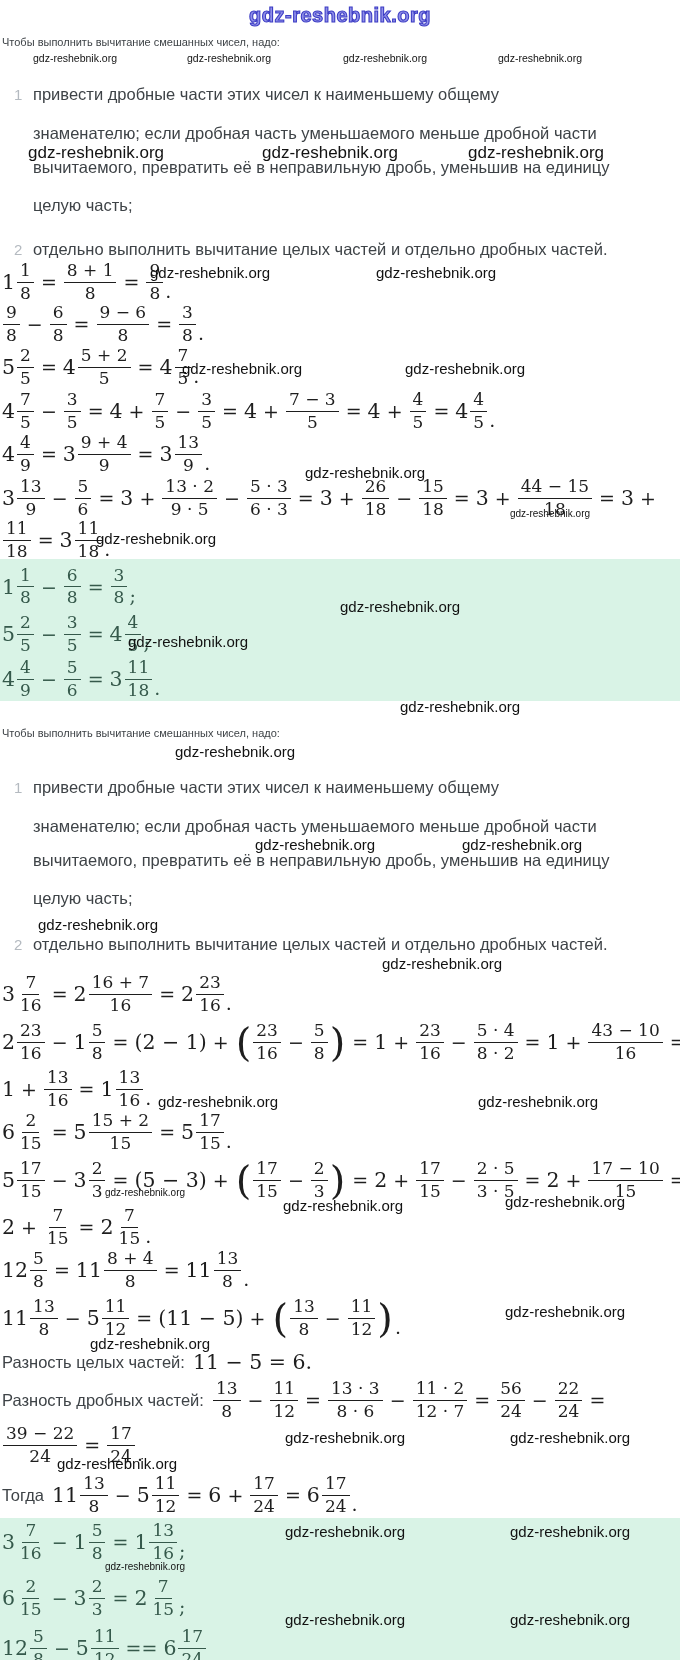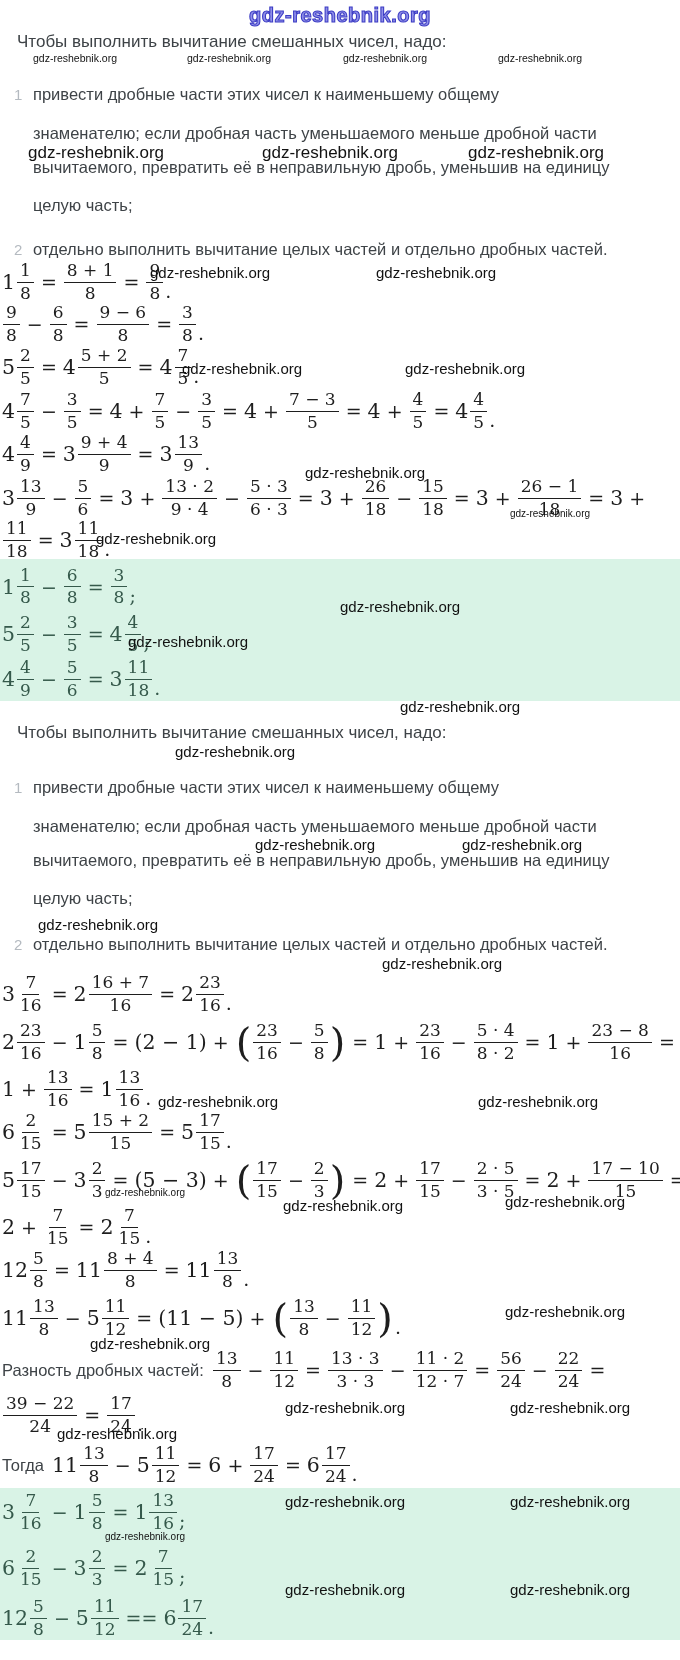--- a/index.html
+++ b/index.html
@@ -1,20 +1,20 @@
 <!DOCTYPE html>
 <html><head>
 <meta charset="utf-8">
 <style>
   html,body{margin:0;padding:0;background:#ffffff;}
   #root{position:relative;width:680px;height:1660px;overflow:hidden;background:#ffffff;
         font-family:"Liberation Sans",sans-serif;}
   .logo{text-align:center;font-size:20px;font-weight:bold;letter-spacing:.5px;
         color:#8f8fe8;-webkit-text-stroke:1.1px #3c3cc4;}
-  .tline{font-size:17px;color:#3e4347;padding-left:17px;line-height:22px;}
+  .tline{font-size:11px;color:#3e4347;padding-left:2px;line-height:22px;}
   .lrow{display:flex;padding-left:14px;line-height:22px;}
   .lnum{width:19px;flex:none;color:#b4bac0;font-size:15px;padding-top:1px;}
   .ltext{font-size:16.5px;color:#3e4347;}
   .lcont{padding-left:33px;font-size:16.5px;color:#3e4347;line-height:22px;}
   .wmrow{position:relative;}
   .wm{position:absolute;white-space:nowrap;color:#121212;font-weight:normal;
       font-family:"Liberation Sans",sans-serif;line-height:1.05;}
   .wm-xs{font-size:10px;}
   .wm-sm{font-size:10.5px;}
   .wm-md{font-size:15px;}
@@ -222,21 +222,21 @@
       <span class="op">−</span>
       <span class="frac">
         <span class="fn">5</span>
         <span class="fd">6</span>
       </span>
       <span class="op">=</span>
       <span class="whole">3</span>
       <span class="op">+</span>
       <span class="frac">
         <span class="fn">13 · 2</span>
-        <span class="fd">9 · 4</span>
+        <span class="fd">9 · 5</span>
       </span>
       <span class="op">−</span>
       <span class="frac">
         <span class="fn">5 · 3</span>
         <span class="fd">6 · 3</span>
       </span>
       <span class="op">=</span>
       <span class="whole">3</span>
       <span class="op">+</span>
       <span class="frac">
@@ -245,21 +245,21 @@
       </span>
       <span class="op">−</span>
       <span class="frac">
         <span class="fn">15</span>
         <span class="fd">18</span>
       </span>
       <span class="op">=</span>
       <span class="whole">3</span>
       <span class="op">+</span>
       <span class="frac">
-        <span class="fn">26 − 1</span>
+        <span class="fn">44 − 15</span>
         <span class="fd">18</span>
       </span>
       <span class="op">=</span>
       <span class="whole">3</span>
       <span class="op">+</span>
       <span class="wm wm-xs" style="left: 510px; top: 34px;">gdz-reshebnik.org</span>
     </div>
     <div class="mrow" style="height: 38px;">
       <span class="frac">
         <span class="fn">11</span>
@@ -439,21 +439,21 @@
       </span>
       <span class="op">−</span>
       <span class="frac">
         <span class="fn">5 · 4</span>
         <span class="fd">8 · 2</span>
       </span>
       <span class="op">=</span>
       <span class="whole">1</span>
       <span class="op">+</span>
       <span class="frac">
-        <span class="fn">23 − 8</span>
+        <span class="fn">43 − 10</span>
         <span class="fd">16</span>
       </span>
       <span class="op">=</span>
     </div>
     <div class="mrow" style="height: 42px;">
       <span class="whole">1</span>
       <span class="op">+</span>
       <span class="frac">
         <span class="fn">13</span>
         <span class="fd">16</span>
@@ -620,35 +620,39 @@
       <span class="op">−</span>
       <span class="frac">
         <span class="fn">11</span>
         <span class="fd">12</span>
       </span>
       <span class="paren">)</span>
       <span class="punct">.</span>
       <span class="wm wm-md" style="left: 505px; top: 12px;">gdz-reshebnik.org</span>
       <span class="wm wm-md" style="left: 90px; top: 44px;">gdz-reshebnik.org</span>
     </div>
+    <div class="mrow" style="height: 24px; margin-top: 6px;">
+      <span class="stext">Разность целых частей:</span>
+      <span class="whole">11 − 5 = 6.</span>
+    </div>
     <div class="mrow" style="height: 48px; margin-top: 2px;">
       <span class="stext">Разность дробных частей:</span>
       <span class="frac">
         <span class="fn">13</span>
         <span class="fd">8</span>
       </span>
       <span class="op">−</span>
       <span class="frac">
         <span class="fn">11</span>
         <span class="fd">12</span>
       </span>
       <span class="op">=</span>
       <span class="frac">
         <span class="fn">13 · 3</span>
-        <span class="fd">3 · 3</span>
+        <span class="fd">8 · 6</span>
       </span>
       <span class="op">−</span>
       <span class="frac">
         <span class="fn">11 · 2</span>
         <span class="fd">12 · 7</span>
       </span>
       <span class="op">=</span>
       <span class="frac">
         <span class="fn">56</span>
         <span class="fd">24</span>

